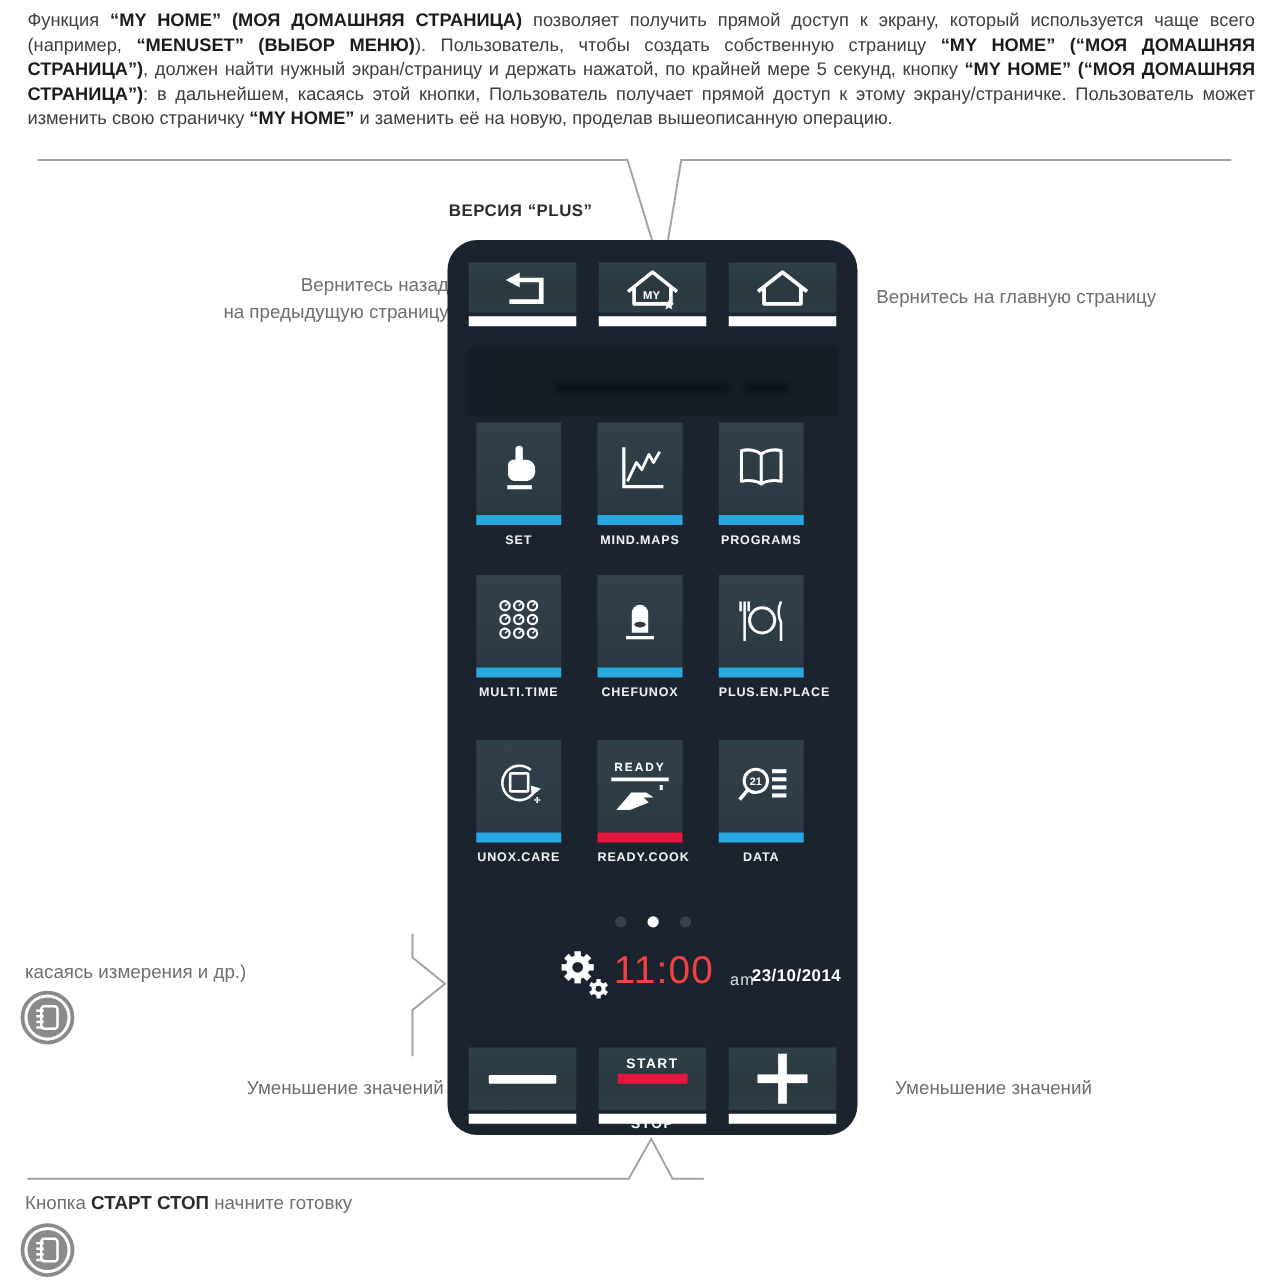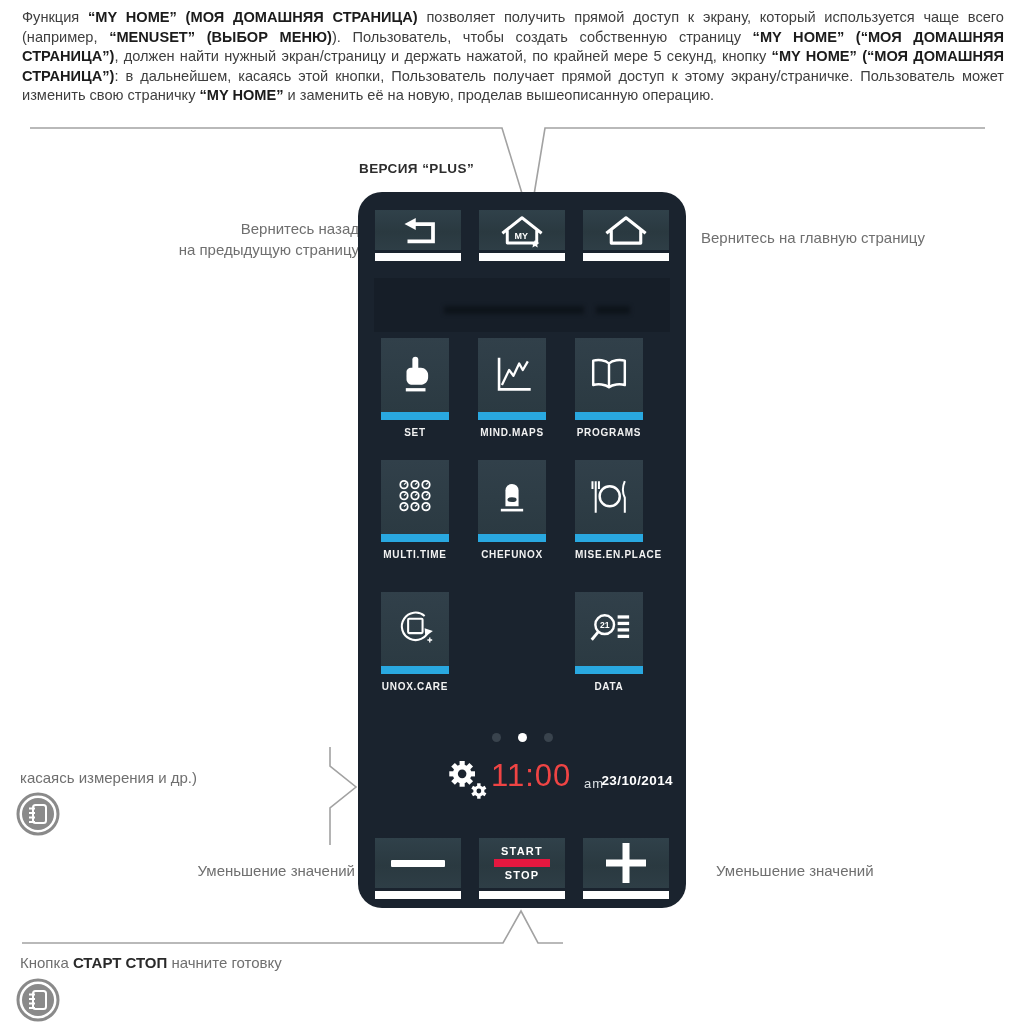--- a/index.html
+++ b/index.html
@@ -56,21 +56,21 @@
   .dot { width:9px; height:9px; border-radius:50%; background:#39434d; }
   .dot.active { background:#fff; }
 
   .gear-btn { position:absolute; left:84px; top:564px; width:48px; height:46px; cursor:pointer; }
   .time { position:absolute; left:133px; top:566px; color:#ef4444; font-size:31px; letter-spacing:1px; font-weight:normal; }
   .meridiem { position:absolute; left:226px; top:584px; color:#dde2e6; font-size:13px; letter-spacing:1px; }
   .date { position:absolute; right:13px; top:581px; color:#fff; font-size:13.5px; font-weight:bold; letter-spacing:.4px; }
 
   .minus-glyph { width:54px; height:7px; background:#fff; border-radius:1px; }
   .startstop { display:flex; flex-direction:column; align-items:center; }
-  .ss-label { color:#fff; font-size:11px; font-weight:bold; letter-spacing:1.2px; }
+  .ss-label { color:#fff; font-size:11px; font-weight:bold; letter-spacing:1.2px;margin-top:24px; }
   .ss-red { width:56px; height:8px; background:#e5173f; margin:2px 0; }
 </style>
 </head>
 <body>
 
 <svg class="lines" viewBox="0 0 1024 1024">
   <g fill="none" stroke="#a2a2a2" stroke-width="1.6">
     <path d="M30 128 H502 L528 213"></path>
     <path d="M985 128 H545 L531 213"></path>
     <path d="M330 747 V766 L356 787 L330 808 V845"></path>
@@ -218,34 +218,46 @@
     <div class="tile-box">
       <svg width="46" height="46" viewBox="0 0 64 64">
         <g fill="none" stroke="#fff" stroke-width="2.8">
           <path d="M9 10 V21 M13.5 10 V21 M18 10 V21 M13.5 21 V54"></path>
           <circle cx="33" cy="31" r="14" stroke-width="3.4"></circle>
           <path d="M54 10 c-3.5 8 -3.5 16 0 23 V54"></path>
         </g>
       </svg>
     </div>
     <div class="tile-bar"></div>
-    <div class="tile-label">MISE.EN.PLACE</div>
+    <div class="tile-label">PLUS.EN.PLACE</div>
   </div>
 
   <div class="tile r3 g1">
     <div class="tile-box">
       <svg width="44" height="46" viewBox="0 0 64 64">
         <rect x="22" y="17" width="21" height="21" rx="1.5" fill="none" stroke="#fff" stroke-width="3"></rect>
         <path d="M46 13 A 20 20 0 1 0 52 34" fill="none" stroke="#fff" stroke-width="3"></path>
         <polygon fill="#fff" points="46,31 58,35 47,43"></polygon>
         <path d="M50 48 h7 M53.5 44.5 v7" stroke="#fff" stroke-width="2"></path>
       </svg>
     </div>
     <div class="tile-bar"></div>
     <div class="tile-label">UNOX.CARE</div>
+  </div>
+  <div class="tile r3 g2">
+    <div class="tile-box">
+      <div class="ready-text">READY</div>
+      <div class="ready-underline"></div>
+      <svg width="46" height="24" viewBox="0 0 46 24">
+        <path d="M40 2 v4" stroke="#fff" stroke-width="2.4"></path>
+        <path fill="#fff" d="M4 22 L16 8 H28 L34 12 L26 12 L30 16 L15 22 Z"></path>
+      </svg>
+    </div>
+    <div class="tile-bar red"></div>
+    <div class="tile-label">READY.COOK</div>
   </div>
   <div class="tile r3 g3">
     <div class="tile-box">
       <svg width="46" height="46" viewBox="0 0 64 64">
         <g fill="#fff">
             <rect x="44" y="13" width="16" height="4.5"></rect>
             <rect x="44" y="22" width="16" height="4.5"></rect>
             <rect x="44" y="31" width="16" height="4.5"></rect>
             <rect x="44" y="40" width="16" height="4.5"></rect>
           </g>

